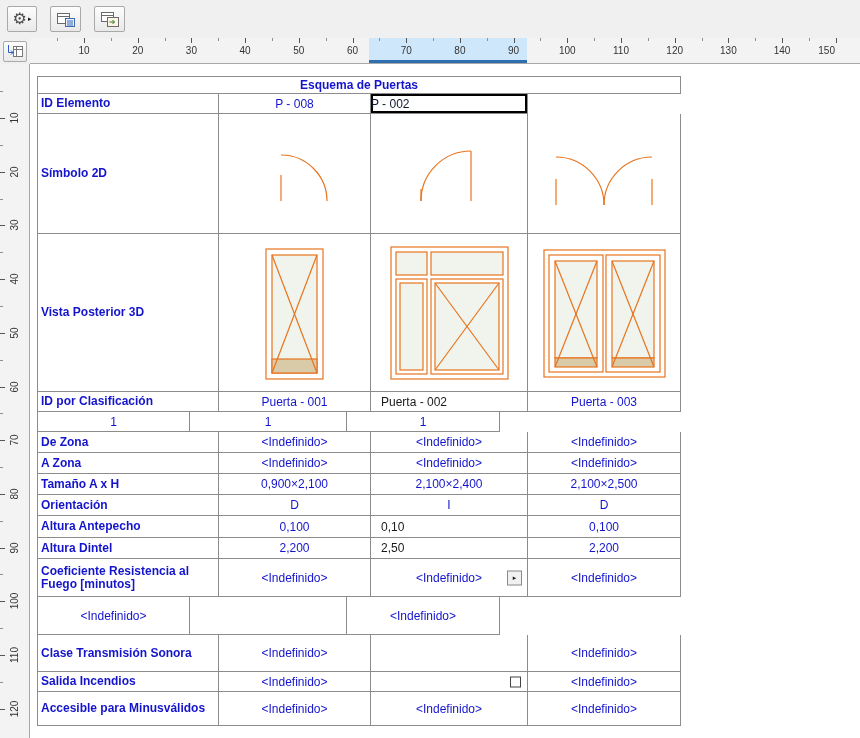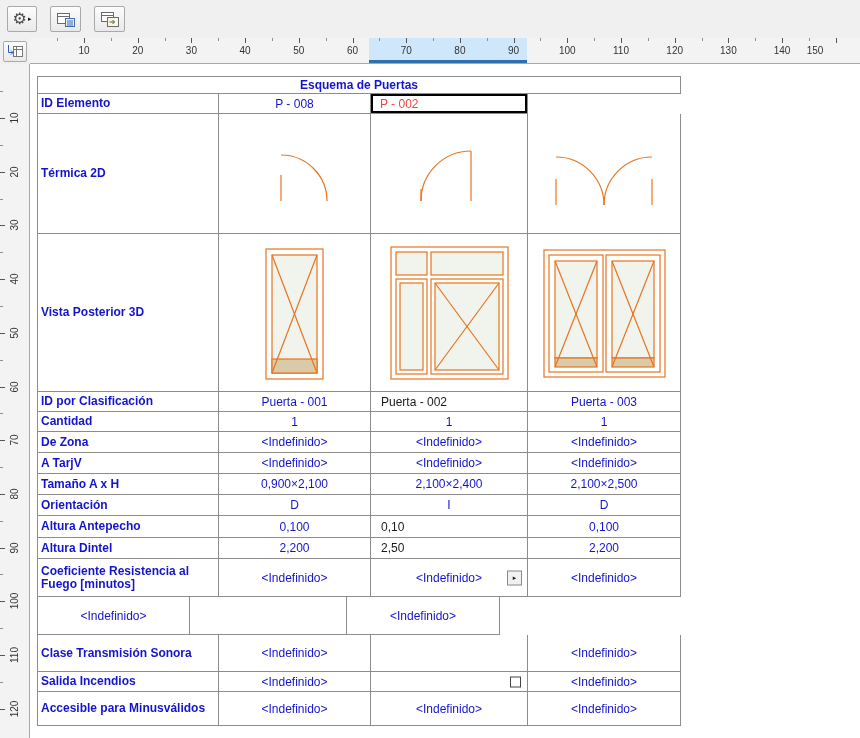--- a/index.html
+++ b/index.html
@@ -41,21 +41,21 @@
   .canvas{position:absolute;left:30px;top:64px;width:830px;height:674px;background:#fff;overflow:hidden}
   .sched{position:absolute;left:7px;top:12px;width:644px;border-top:1px solid var(--grid);border-left:1px solid var(--grid);background:#fff}
   .ttl{height:17px;border-right:1px solid var(--grid);border-bottom:1px solid var(--grid);
     display:flex;align-items:center;justify-content:center;color:var(--blue);font-weight:bold;font-size:12px}
   .trow{display:flex}
   .cell{border-right:1px solid var(--grid);border-bottom:1px solid var(--grid);
     display:flex;align-items:center;justify-content:center;font-size:12px;color:var(--blue);
     position:relative;overflow:hidden;text-align:center}
   .lab{width:181px;justify-content:flex-start;text-align:left;padding:1px 2px 1px 3px;font-weight:bold;line-height:13px}
   .c1{width:152px}.c2{width:157px}.c3{width:153px}
-  .sel{box-shadow:inset 0 0 0 2px #000;color:#ef4444;justify-content:flex-start;padding-left:9px}
+  .sel{box-shadow:inset 0 0 0 2px #000;color:#0f172a;justify-content:flex-start;padding-left:0}
   .edit{color:#1a1a1a;justify-content:flex-start;padding-left:10px}
   .dd-btn{position:absolute;right:5px;top:50%;transform:translateY(-50%);width:15px;height:15px;
     border:1px solid #8a8a8a;background:#f1f1f1;display:flex;align-items:center;justify-content:center;
     font-size:7px;color:#222;padding:0}
   .chk{position:absolute;right:6px;top:50%;transform:translateY(-50%);width:11px;height:11px;border:1px solid #444;background:#fff}
 
   svg{display:block}
   .os{stroke:var(--orange);fill:none;stroke-width:1.2}
   .rw{fill:#ffffff;stroke:var(--orange);stroke-width:1.2}
   .rg{fill:var(--glass);stroke:var(--orange);stroke-width:1.2}
@@ -142,21 +142,21 @@
       <div class="tick-h" style="left: 644.7px;"></div>
       <div class="hnum" style="left: 644.7px;">120</div>
       <div class="tick-h minor" style="left: 671.55px;"></div>
       <div class="tick-h" style="left: 698.4px;"></div>
       <div class="hnum" style="left: 698.4px;">130</div>
       <div class="tick-h minor" style="left: 725.25px;"></div>
       <div class="tick-h" style="left: 752.1px;"></div>
       <div class="hnum" style="left: 752.1px;">140</div>
       <div class="tick-h minor" style="left: 778.95px;"></div>
       <div class="tick-h" style="left: 805.8px;"></div>
-      <div class="hnum" style="left: 785px;">150</div>
+      <div class="hnum" style="left: 785px; text-align: right;">150</div>
     </div>
   <div class="vruler">
       <div class="tick-v minor" style="top: 27.15px;"></div>
       <div class="tick-v" style="top: 54px;"></div>
       <div class="vnum" style="top: 46px;">10</div>
       <div class="tick-v minor" style="top: 80.85px;"></div>
       <div class="tick-v" style="top: 107.7px;"></div>
       <div class="vnum" style="top: 99.7px;">20</div>
       <div class="tick-v minor" style="top: 134.55px;"></div>
       <div class="tick-v" style="top: 161.4px;"></div>
@@ -194,21 +194,21 @@
     <div class="sched">
       <div class="ttl">Esquema de Puertas</div>
 
       <div class="trow" style="height:20px">
         <div class="cell lab">ID Elemento</div>
         <div class="cell c1">P - 008</div>
         <div class="cell c2 sel">P - 002</div>
       </div>
 
       <div class="trow" style="height:120px">
-        <div class="cell lab">Térmica 2D</div>
+        <div class="cell lab">Símbolo 2D</div>
         <div class="cell c1">
           <svg width="151" height="118" viewBox="0 0 151 118">
             <path class="os" d="M62,40 A46,46 0 0 1 108,86"></path>
             <line class="os" x1="62" y1="60" x2="62" y2="86"></line>
           </svg>
         </div>
         <div class="cell c2">
           <svg width="156" height="118" viewBox="0 0 156 118">
             <path class="os" d="M100,36 A50,50 0 0 0 50,86"></path>
             <line class="os" x1="100" y1="36" x2="100" y2="86"></line>
@@ -268,35 +268,34 @@
 
       <div class="trow" style="height:20px">
         <div class="cell lab">ID por Clasificación</div>
         <div class="cell c1">Puerta - 001</div>
         <div class="cell c2 edit">Puerta - 002</div>
         <div class="cell c3">Puerta - 003</div>
       </div>
 
 
       <div class="trow" style="height:20px">
-        <div class="cell lab">Cantidad</div>
         <div class="cell c1">1</div>
         <div class="cell c2">1</div>
         <div class="cell c3">1</div>
       </div>
 
       <div class="trow" style="height:21px">
         <div class="cell lab">De Zona</div>
         <div class="cell c1">&lt;Indefinido&gt;</div>
         <div class="cell c2">&lt;Indefinido&gt;</div>
         <div class="cell c3">&lt;Indefinido&gt;</div>
       </div>
 
       <div class="trow" style="height:21px">
-        <div class="cell lab">A TarjV</div>
+        <div class="cell lab">A Zona</div>
         <div class="cell c1">&lt;Indefinido&gt;</div>
         <div class="cell c2">&lt;Indefinido&gt;</div>
         <div class="cell c3">&lt;Indefinido&gt;</div>
       </div>
 
       <div class="trow" style="height:21px">
         <div class="cell lab">Tamaño A x H</div>
         <div class="cell c1">0,900×2,100</div>
         <div class="cell c2">2,100×2,400</div>
         <div class="cell c3">2,100×2,500</div>

